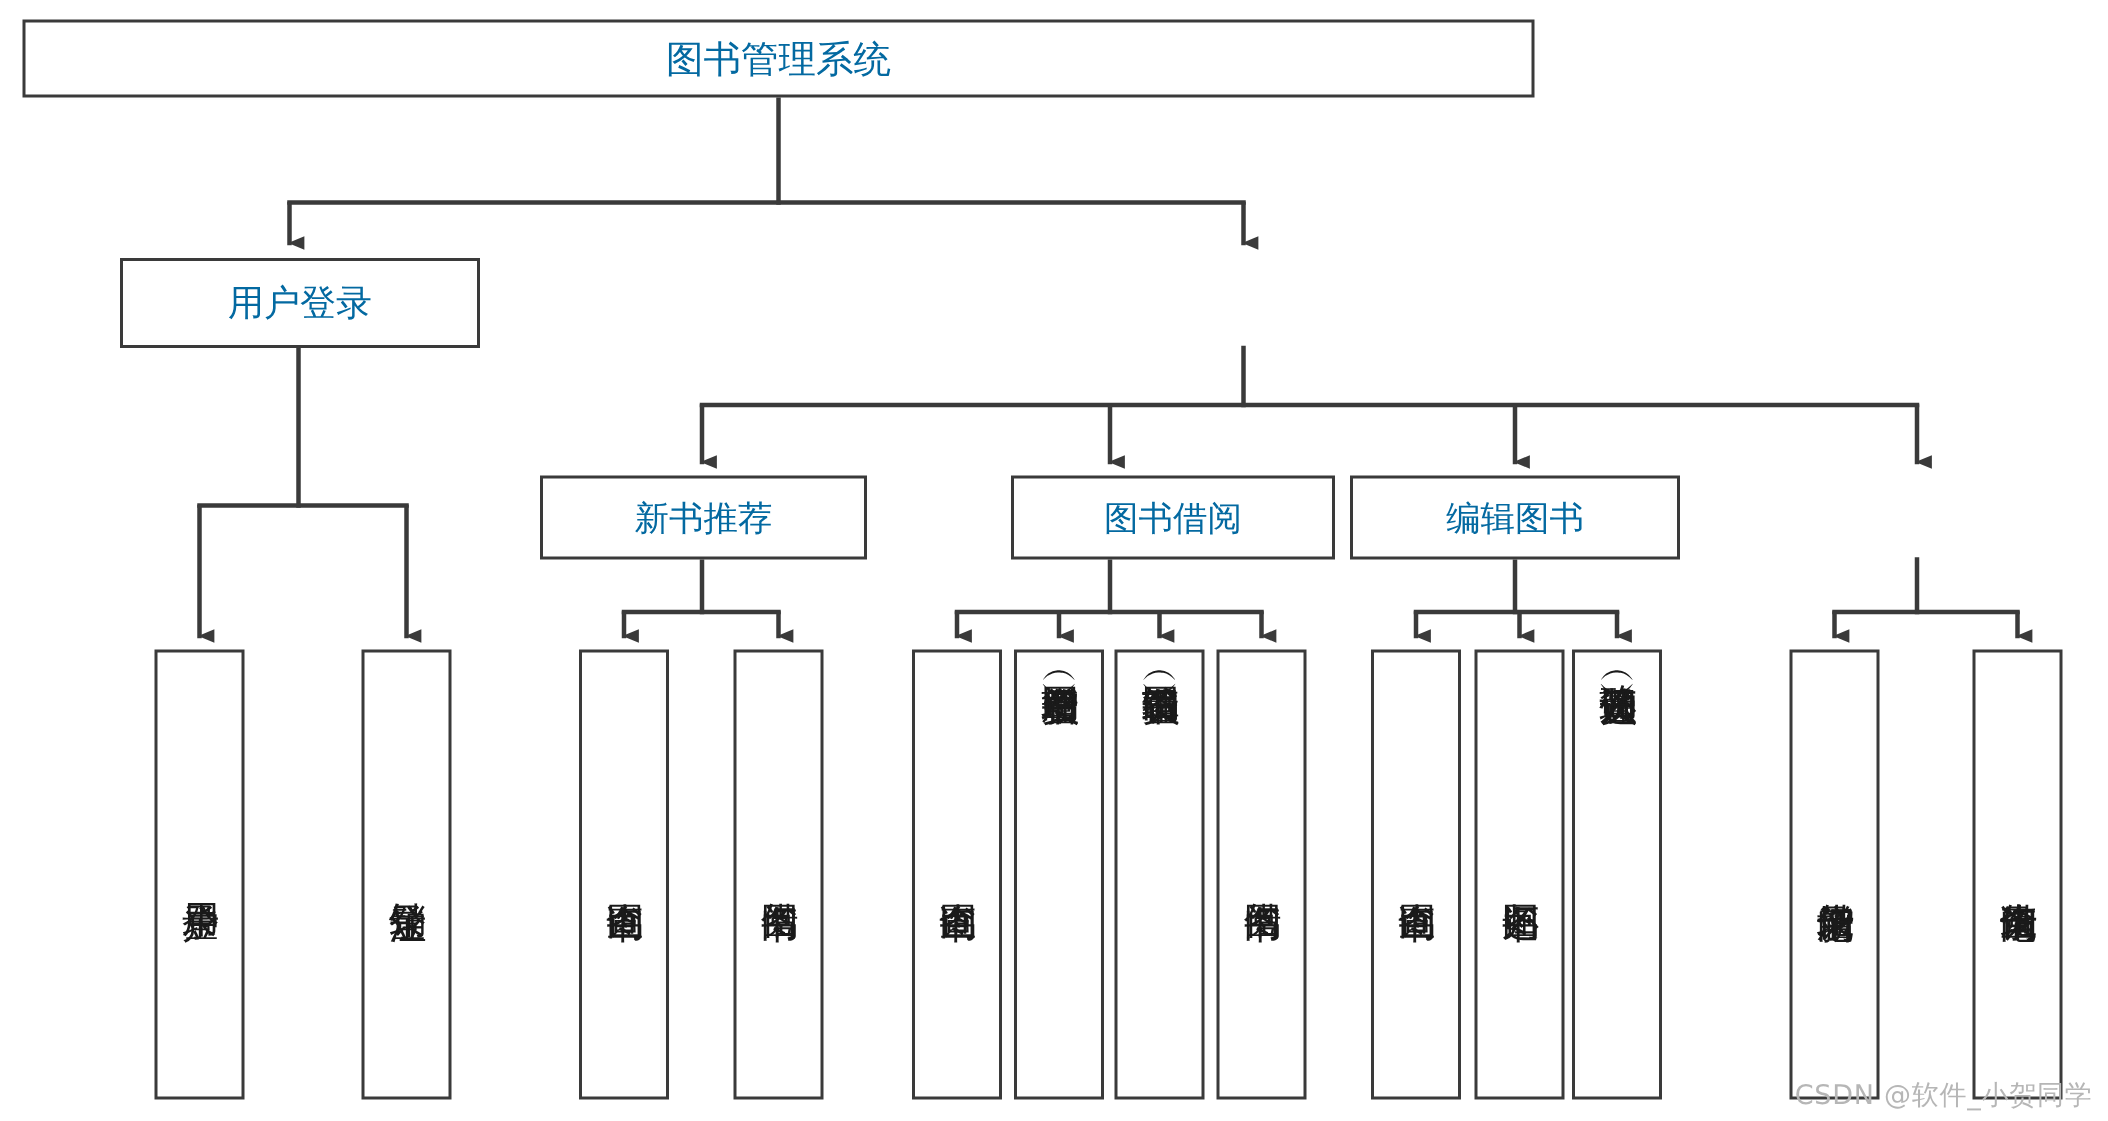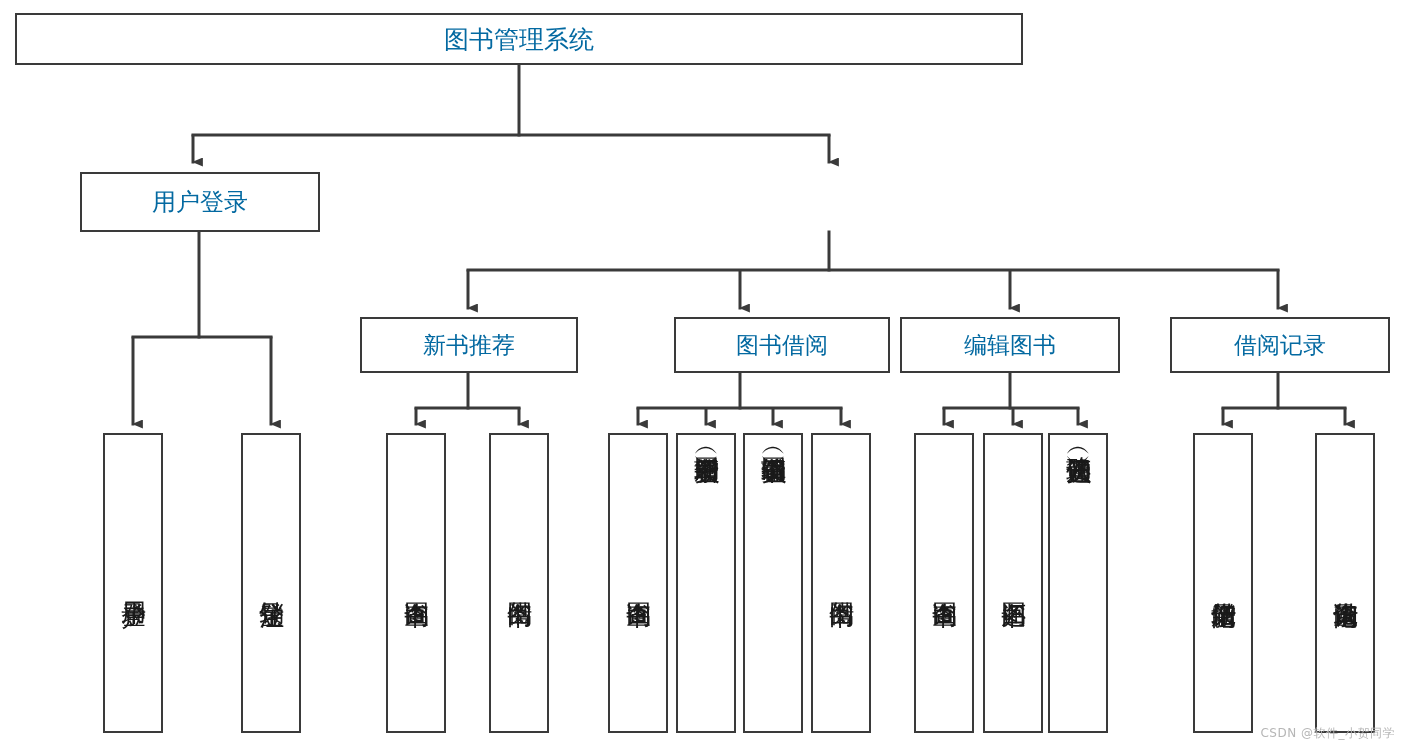--- a/index.html
+++ b/index.html
@@ -66,21 +66,21 @@
   .leaf.centered .vtext {
     padding-top: 0;
   }
   .leaf.centered {
     align-items: center;
   }
   #watermark {
     position: absolute;
     right: 10px;
     bottom: 5px;
-    font-size: 12px;
+    font-size: 18px;
     color: #b6b6b6;
     white-space: nowrap;
     letter-spacing: 0.5px;
   }
 </style>
 </head>
 <body>
 
 <div id="canvas">
 
@@ -146,23 +146,20 @@
 
   <div class="node level3" style="left:360px; top:317px; width:218px; height:56px;">
     <span>新书推荐</span>
   </div>
   <div class="node level3" style="left:632px; top:317px; width:216px; height:56px;margin-left:42px;">
     <span>图书借阅</span>
   </div>
   <div class="node level3" style="left:900px; top:317px; width:220px; height:56px;">
     <span>编辑图书</span>
   </div>
-  <div class="node level3" style="left:1170px; top:317px; width:220px; height:56px;">
-    <span>借阅记录</span>
-  </div>
 
   <div class="leaf centered" style="left:103px; top:433px; width:60px; height:300px;">
     <span class="vtext">用户登录</span>
   </div>
   <div class="leaf centered" style="left:241px; top:433px; width:60px; height:300px;">
     <span class="vtext">注销登录</span>
   </div>
 
   <div class="leaf centered" style="left:386px; top:433px; width:60px; height:300px;">
     <span class="vtext">查询图书</span>

